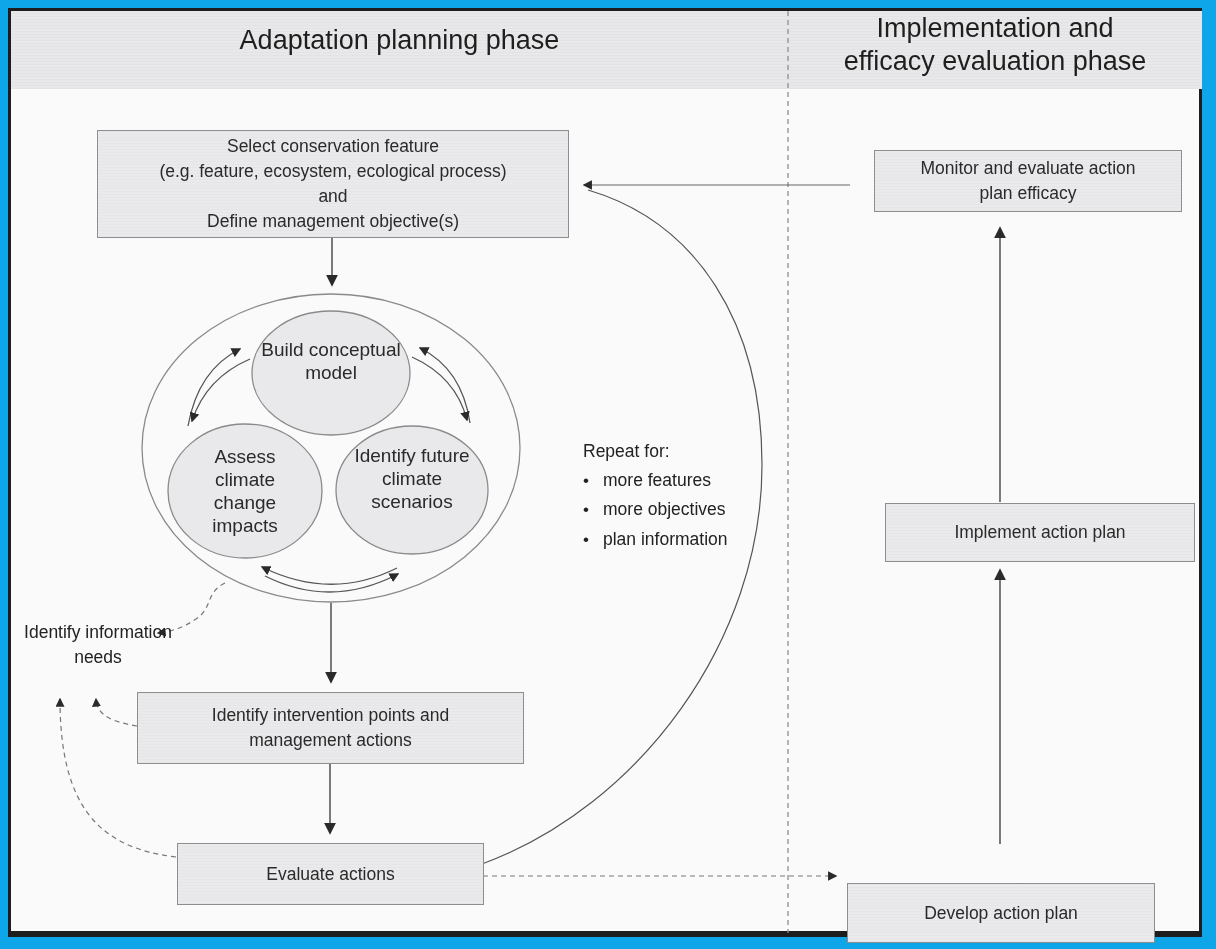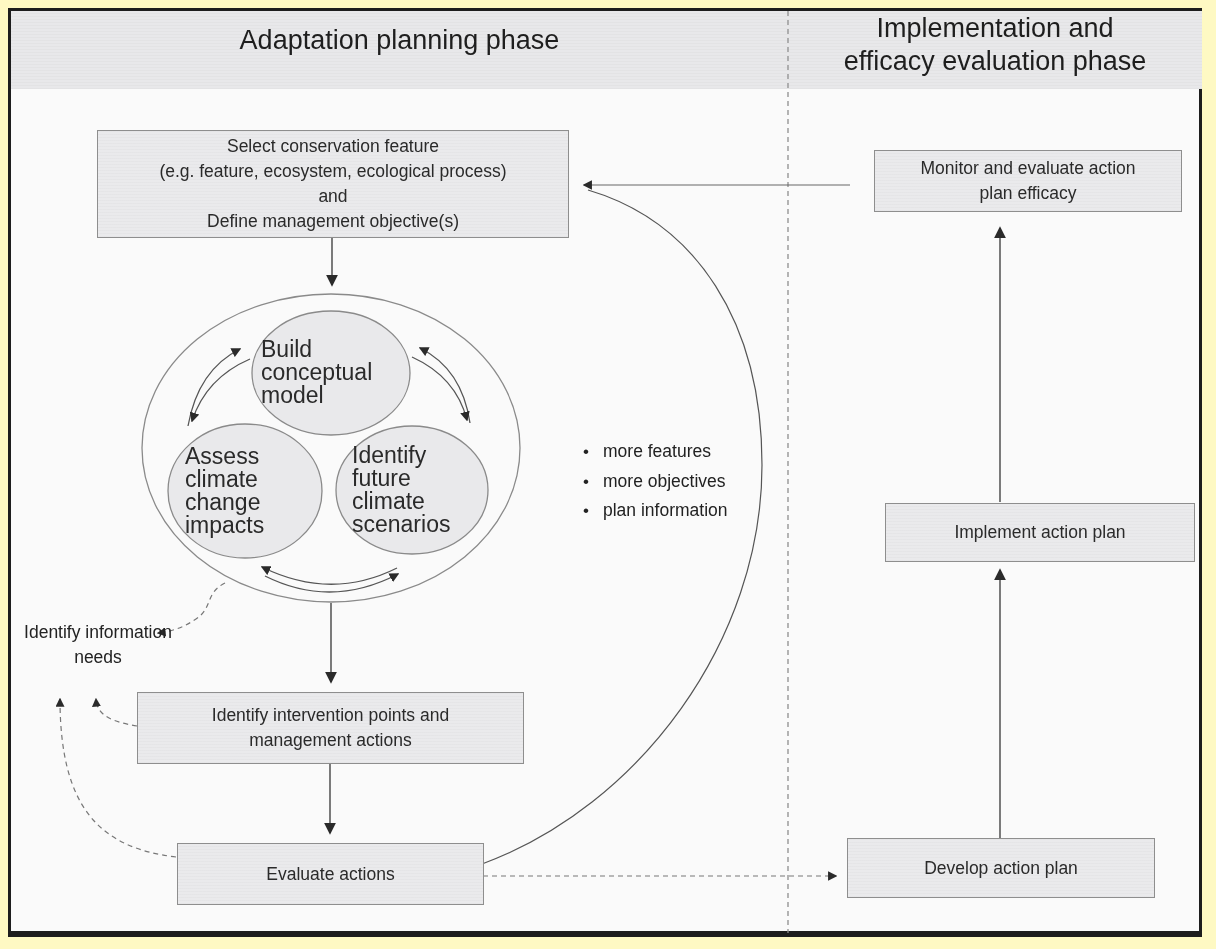--- a/index.html
+++ b/index.html
@@ -1,17 +1,17 @@
 <!DOCTYPE html>
 <html><head>
 <meta charset="utf-8">
 <style>
   html,body{margin:0;padding:0;background:#ffffff;}
   body{font-family:"Liberation Sans",sans-serif;color:#222;}
-  #stage{position:relative;width:1216px;height:949px;background:#fef9c3;overflow:hidden;}
+  #stage{position:relative;width:1216px;height:949px;background:#0ea5e9;overflow:hidden;}
   #frame{position:absolute;left:8px;top:8px;width:1188px;height:920px;
          border:3px solid #1d1d1d;border-bottom-width:6px;background:#fafafa;}
   #band{position:absolute;left:11px;top:11px;width:1191px;height:78px;
         background:#e8e8ea;
         background-image:repeating-linear-gradient(0deg,rgba(0,0,0,0.025) 0 1px,transparent 1px 3px);}
   .title{position:absolute;text-align:center;font-size:27px;line-height:33px;color:#1e1e1e;}
   #title-left{left:11px;top:24px;width:777px;}
   #title-right{left:788px;top:12px;width:414px;}
   svg#wires{position:absolute;left:0;top:0;z-index:2;}
   .fbox{position:absolute;z-index:3;background:#eaeaec;border:1px solid #8e8e8e;
@@ -19,22 +19,22 @@
         font-size:17.5px;line-height:25px;text-align:center;color:#2a2a2a;
         background-image:repeating-linear-gradient(0deg,rgba(0,0,0,0.02) 0 1px,transparent 1px 3px);}
   .fbox .inner{width:100%;}
   #box-select{left:97px;top:130px;width:470px;height:106px;}
   #box-intervention{left:137px;top:692px;width:385px;height:70px;}
   #box-intervention .inner{width:320px;}
   #box-evaluate{left:177px;top:843px;width:305px;height:60px;}
   #box-monitor{left:850px;top:150px;width:306px;height:60px;margin-left:24px;}
   #box-monitor .inner{width:240px;}
   #box-implement{left:848px;top:503px;width:308px;height:57px;margin-left:37px;}
-  #box-develop{left:847px;top:838px;width:306px;height:58px;}
-  .ellipse-label{position:absolute;z-index:3;text-align:left;font-size:23px;
+  #box-develop{left:847px;top:883px;width:306px;height:58px;}
+  .ellipse-label{position:absolute;z-index:3;text-align:center;font-size:19px;
                  line-height:23px;color:#2a2a2a;}
   #lbl-build{left:261px;top:338px;width:140px;}
   #lbl-assess{left:185px;top:445px;width:120px;}
   #lbl-scenarios{left:352px;top:444px;width:120px;}
   #needs-label{position:absolute;z-index:3;left:6px;top:620px;width:184px;
                text-align:center;font-size:17.5px;line-height:25px;}
   #repeat-note{position:absolute;z-index:3;left:583px;top:437px;width:200px;
                font-size:17.5px;line-height:28.5px;}
   #repeat-note .bullet-row{display:flex;align-items:baseline;}
   #repeat-note .dot{width:20px;font-size:17px;}
@@ -122,20 +122,21 @@
     <div class="inner">Develop action plan</div>
   </div>
 
   <div id="lbl-build" class="ellipse-label">Build conceptual model</div>
   <div id="lbl-assess" class="ellipse-label">Assess climate change impacts</div>
   <div id="lbl-scenarios" class="ellipse-label">Identify future climate scenarios</div>
 
   <div id="needs-label">Identify information needs</div>
 
   <div id="repeat-note">
+    <div>Repeat for:</div>
     <div class="bullet-row">
       <span class="dot">•</span>
       <span>more features</span>
     </div>
     <div class="bullet-row">
       <span class="dot">•</span>
       <span>more objectives</span>
     </div>
     <div class="bullet-row">
       <span class="dot">•</span>

